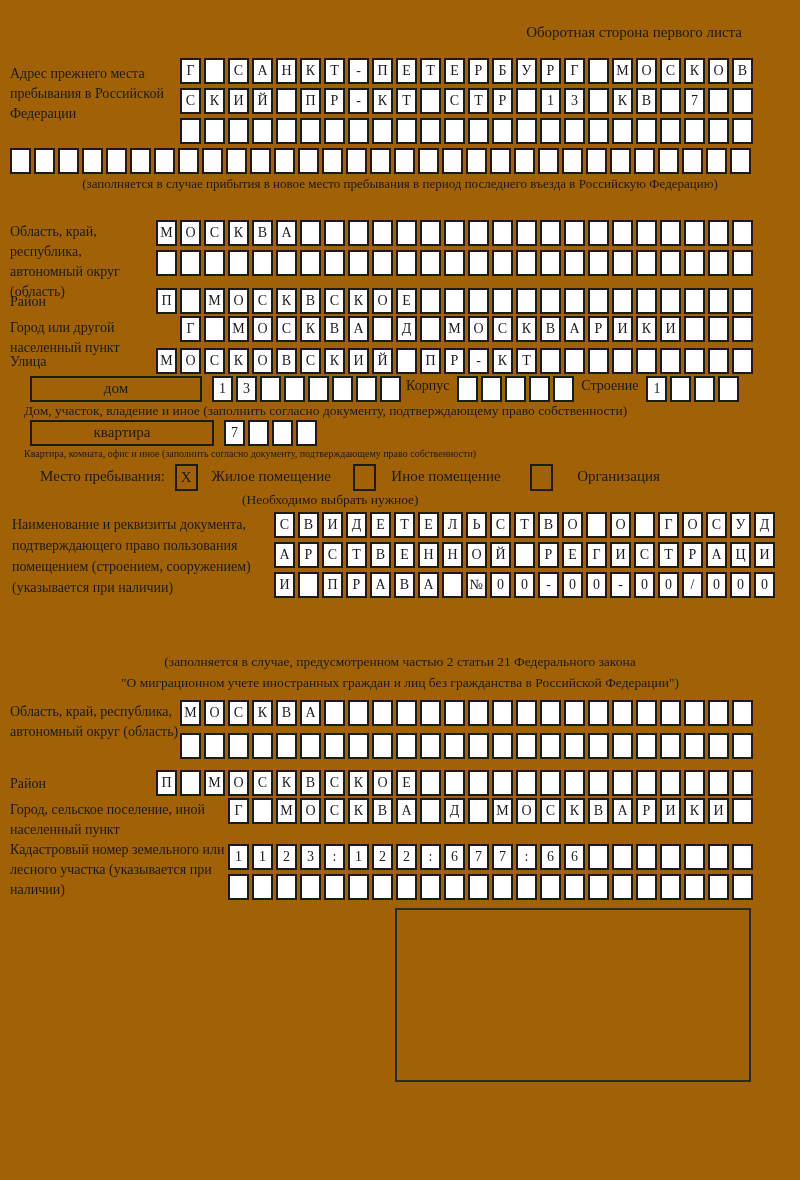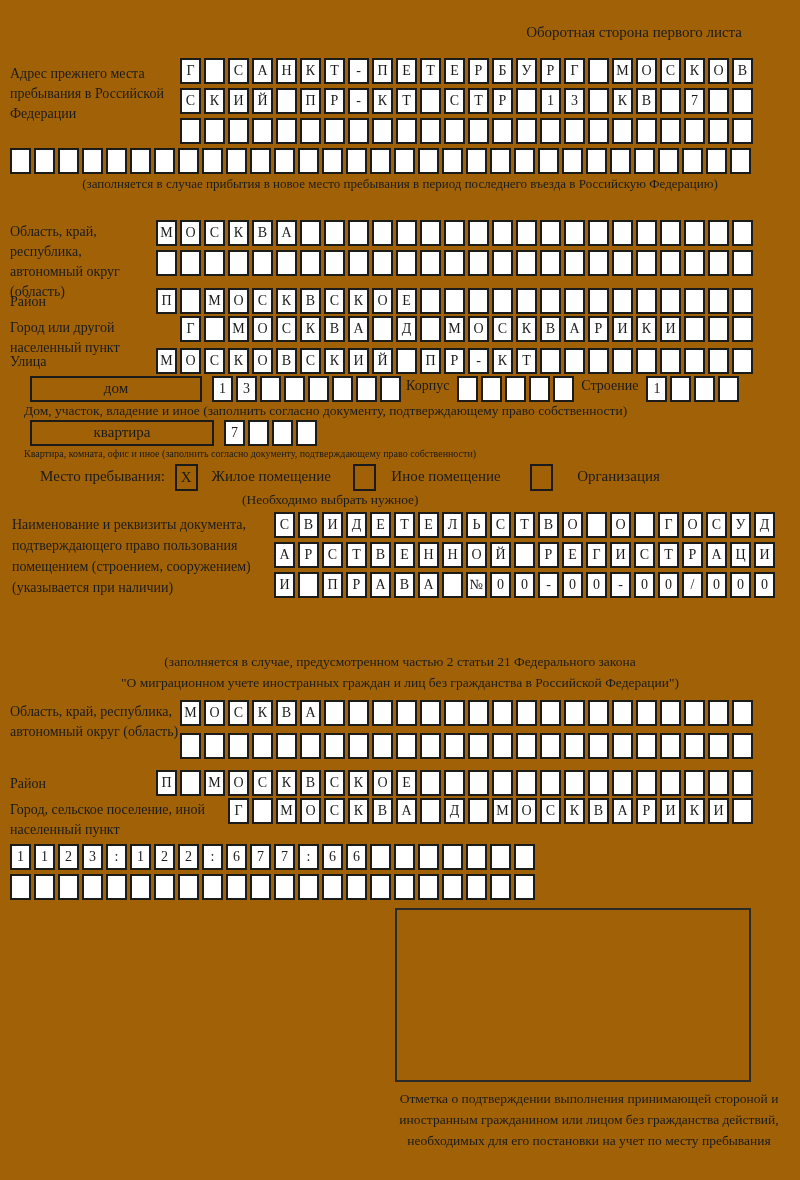--- a/index.html
+++ b/index.html
@@ -118,22 +118,22 @@
   </div>
 
   <div class="fieldblock" style="top:798px;left:10px;">
     <div class="flabel" style="width:218px;padding-top:2px;">Город, сельское поселение, иной населенный пункт</div>
     <div class="rows">
         <div class="cellrow"><span class="cell">Г</span><span class="cell"></span><span class="cell">М</span><span class="cell">О</span><span class="cell">С</span><span class="cell">К</span><span class="cell">В</span><span class="cell">А</span><span class="cell"></span><span class="cell">Д</span><span class="cell"></span><span class="cell">М</span><span class="cell">О</span><span class="cell">С</span><span class="cell">К</span><span class="cell">В</span><span class="cell">А</span><span class="cell">Р</span><span class="cell">И</span><span class="cell">К</span><span class="cell">И</span><span class="cell"></span></div>
       </div>
   </div>
 
   <div class="fieldblock" style="top:838px;left:10px;">
+    <div class="flabel" style="width:218px;padding-top:2px;">Кадастровый номер земельного или лесного участка (указывается при наличии)</div>
     <div class="rows" style="padding-top:6px;">
       <div class="cellrow"><span class="cell">1</span><span class="cell">1</span><span class="cell">2</span><span class="cell">3</span><span class="cell">:</span><span class="cell">1</span><span class="cell">2</span><span class="cell">2</span><span class="cell">:</span><span class="cell">6</span><span class="cell">7</span><span class="cell">7</span><span class="cell">:</span><span class="cell">6</span><span class="cell">6</span><span class="cell"></span><span class="cell"></span><span class="cell"></span><span class="cell"></span><span class="cell"></span><span class="cell"></span><span class="cell"></span></div>
       <div class="cellrow"><span class="cell"></span><span class="cell"></span><span class="cell"></span><span class="cell"></span><span class="cell"></span><span class="cell"></span><span class="cell"></span><span class="cell"></span><span class="cell"></span><span class="cell"></span><span class="cell"></span><span class="cell"></span><span class="cell"></span><span class="cell"></span><span class="cell"></span><span class="cell"></span><span class="cell"></span><span class="cell"></span><span class="cell"></span><span class="cell"></span><span class="cell"></span><span class="cell"></span></div>
     </div>
   </div>
 
   <div style="position:absolute;top:908px;left:395px;width:356px;height:174px;border:2px solid #2a2a2a;box-sizing:border-box;"></div>
-  <div class="caption" style="position:absolute;top:1088px;left:380px;width:418px;text-align:center;font-size:13.5px;line-height:21px;">Отметка о подтверждении выполнения принимающей стороной и иностранным гражданином или лицом без гражданства действий, необходимых для его постановки на учет по месту пребывания</div>
 
 </div>
 
 </body></html>

